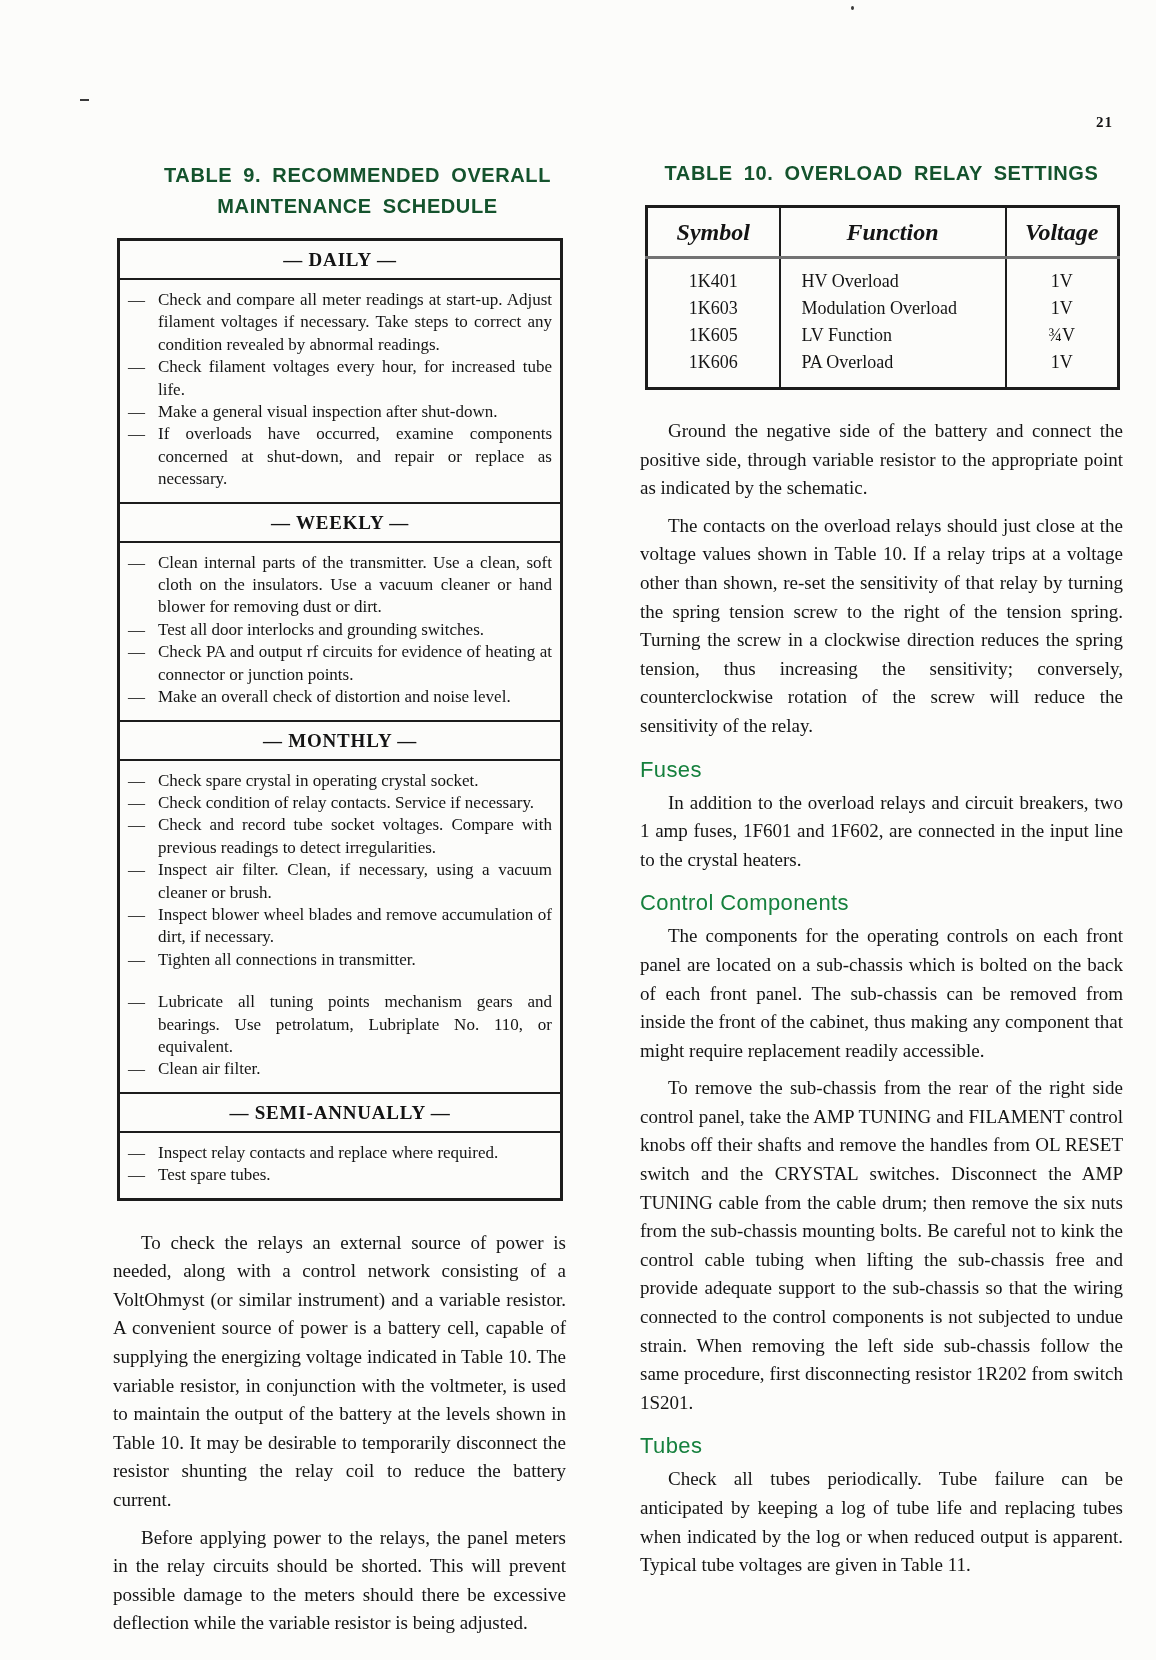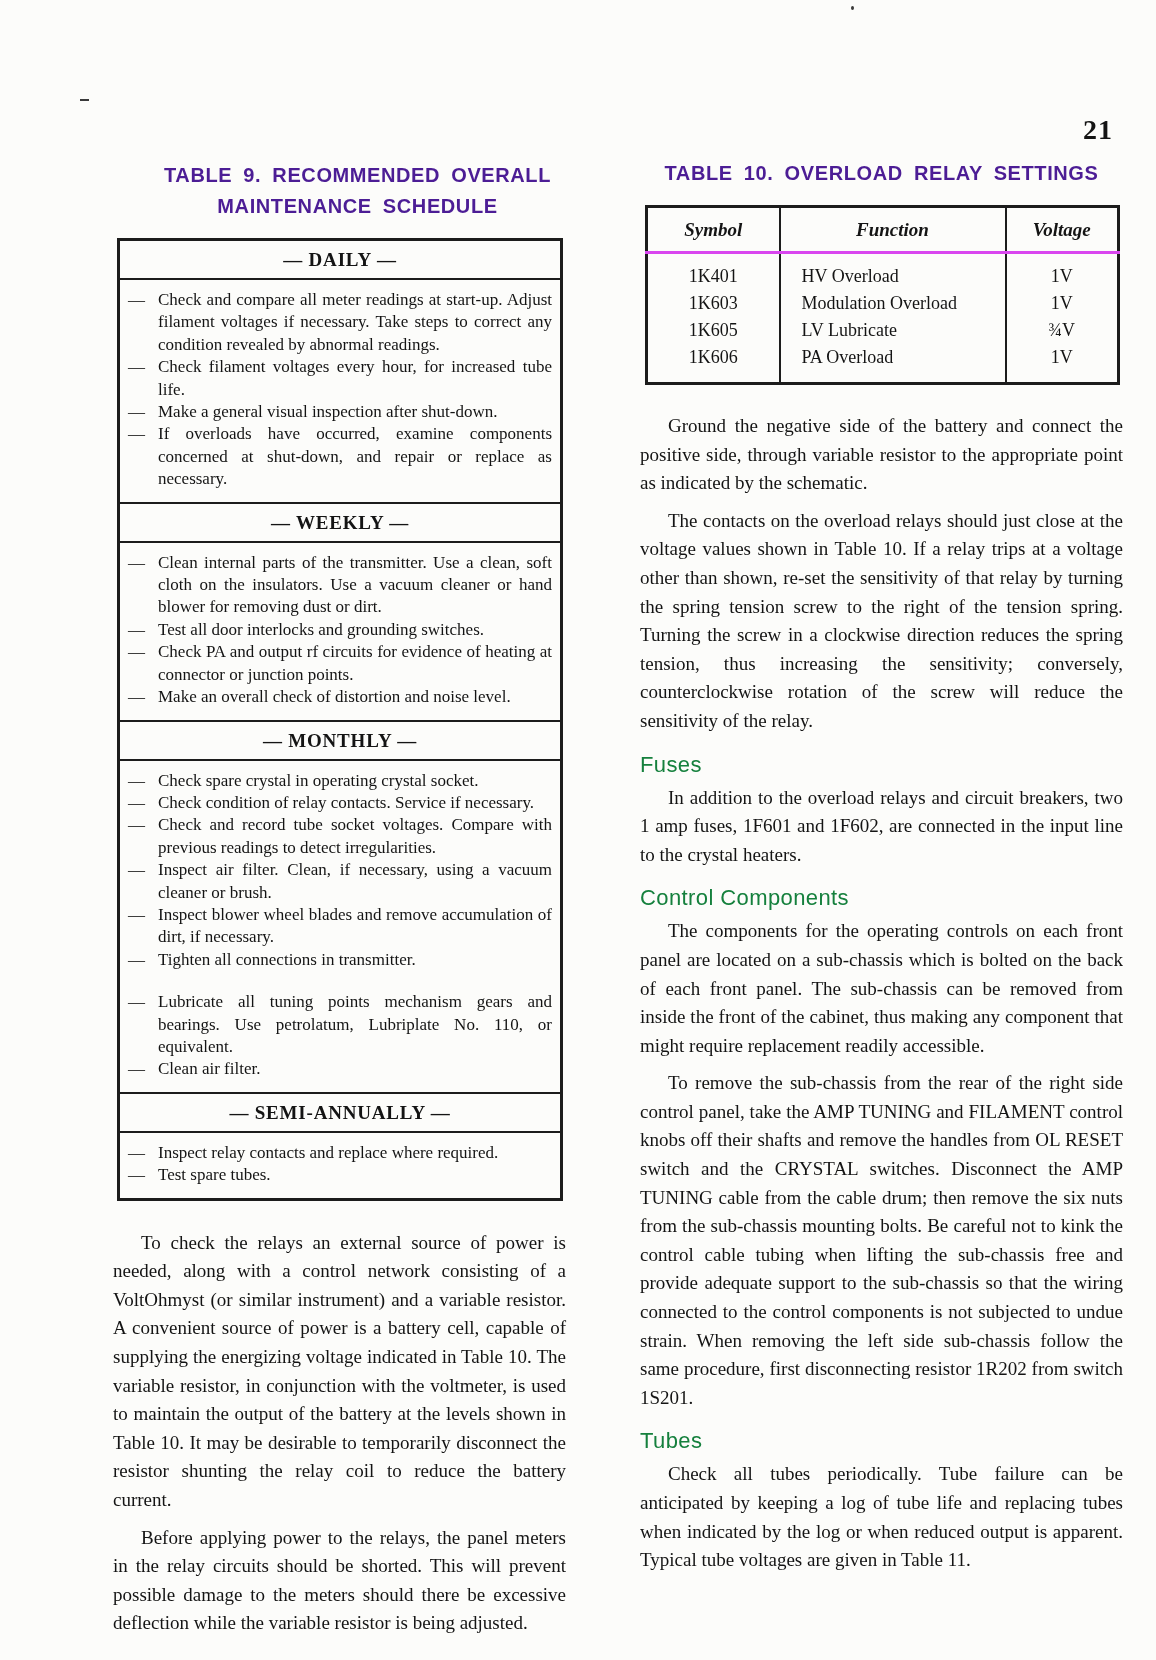--- a/index.html
+++ b/index.html
@@ -13,42 +13,42 @@
     height: 1660px;
     background: #fcfcfa;
     color: #141414;
     font-family: "Liberation Serif", serif;
     overflow: hidden;
   }
   .page-number {
     position: absolute;
     top: 114px;
     right: 43px;
-    font-size: 28px;
+    font-size: 15px;
     font-weight: bold;
     letter-spacing: 1px;
   }
   .speck { position: absolute; background: #3a3a3a; }
   .speck.dot { left: 851px; top: 6px; width: 3px; height: 4px; border-radius: 50%; }
   .speck.dash { left: 80px; top: 99px; width: 9px; height: 2px; }
 
   .col { position: absolute; }
   .col.left  { left: 113px; top: 160px; width: 453px; }
   .col.right { left: 640px; top: 158px; width: 483px; }
 
   .tbl-title {
     margin: 0 0 16px 0;
     font-family: "Liberation Sans", sans-serif;
     font-weight: 700;
     font-size: 20px;
     line-height: 31px;
     text-align: center;
     letter-spacing: 0.6px;
     word-spacing: 5px;
-    color: #4c1d95;
+    color: #14532d;
   }
   .col.left .tbl-title { padding-left: 36px; }
 
   
   .t9-box {
     margin: 4px 3px 0 4px;
     border: 3px solid #1c1c1c;
   }
   .t9-head {
     text-align: center;
@@ -90,23 +90,23 @@
     border-collapse: collapse;
     table-layout: fixed;
     border: 3px solid #1c1c1c;
   }
   .t10 col.c-sym  { width: 133px; }
   .t10 col.c-fn   { width: 226px; }
   .t10 col.c-volt { width: 113px; }
   .t10 th {
     font-style: italic;
     font-weight: bold;
-    font-size: 19px;
+    font-size: 24px;
     padding: 11px 0 10px 0;
-    border-bottom: 3px solid #d946ef;
+    border-bottom: 3px solid #737373;
     text-align: center;
   }
   .t10 th + th, .t10 td + td { border-left: 2px solid #1c1c1c; }
   .t10 td {
     font-size: 18px;
     line-height: 27px;
     padding: 0;
   }
   .t10 tbody tr:first-child td { padding-top: 9px; }
   .t10 tbody tr:last-child td  { padding-bottom: 11px; }
@@ -207,21 +207,21 @@
           <td class="fn">HV Overload</td>
           <td class="volt">1V</td>
         </tr>
         <tr>
           <td class="sym">1K603</td>
           <td class="fn">Modulation Overload</td>
           <td class="volt">1V</td>
         </tr>
         <tr>
           <td class="sym">1K605</td>
-          <td class="fn">LV Lubricate</td>
+          <td class="fn">LV Function</td>
           <td class="volt">¾V</td>
         </tr>
         <tr>
           <td class="sym">1K606</td>
           <td class="fn">PA Overload</td>
           <td class="volt">1V</td>
         </tr>
       </tbody>
     </table>
 

